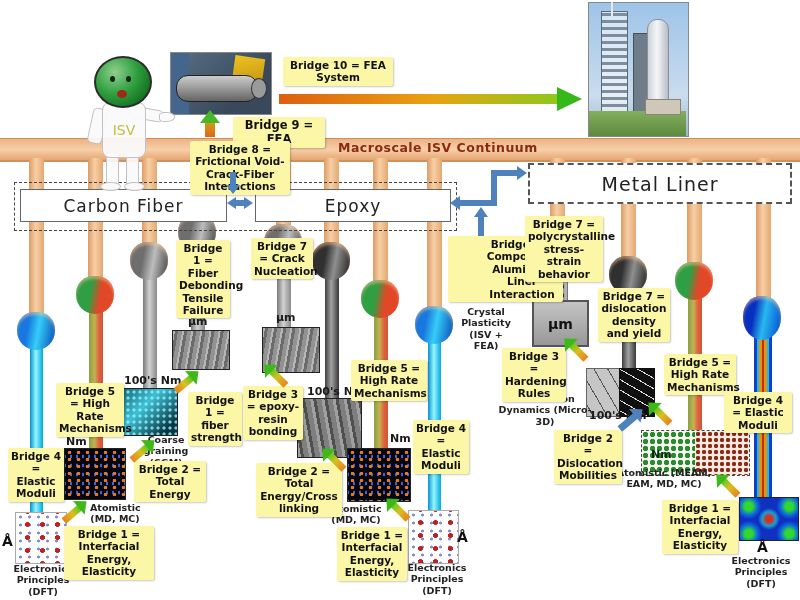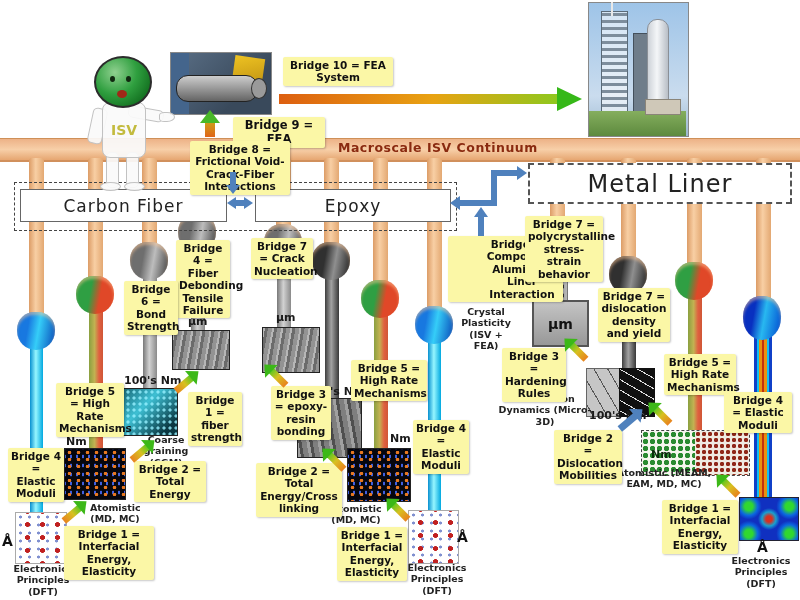--- a/index.html
+++ b/index.html
@@ -91,21 +91,21 @@
 
   <div class="abs" style="left:62px;top:56px;width:132px;height:134px;z-index:6;">
     <div class="rpart" style="left:44px;top:96px;width:11px;height:34px;"></div>
     <div class="rpart" style="left:64px;top:96px;width:11px;height:34px;"></div>
     <div class="rpart" style="left:38px;top:126px;width:19px;height:7px;border-radius:50%;"></div>
     <div class="rpart" style="left:62px;top:126px;width:19px;height:7px;border-radius:50%;"></div>
     <div class="rpart" style="left:28px;top:52px;width:13px;height:34px;transform:rotate(12deg);"></div>
     <div class="rpart" style="left:66px;top:52px;width:34px;height:10px;transform:rotate(10deg);"></div>
     <div class="rpart" style="left:97px;top:56px;width:14px;height:8px;border-radius:40% 60% 60% 40%;"></div>
     <div class="rpart" style="left:40px;top:46px;width:42px;height:54px;border-radius:8px;display:flex;align-items:center;justify-content:center;">
-      <span style="font-size:14px;font-weight:bold;color:#c3bb3e;">ISV</span>
+      <span style="font-size:14px;font-weight:normal;color:#c3bb3e;">ISV</span>
     </div>
     <div class="abs" style="left:32px;top:0;width:54px;height:48px;border-radius:50%;border:2px solid #2c2c2c;background:radial-gradient(circle at 35% 30%,#8fd08f,#2f9f3f 45%,#137020 80%,#0a4a14);">
       <div class="abs" style="left:14px;top:18px;width:5px;height:6px;border-radius:50%;background:#102810;"></div>
       <div class="abs" style="left:30px;top:18px;width:5px;height:6px;border-radius:50%;background:#102810;"></div>
       <div class="abs" style="left:21px;top:32px;width:10px;height:8px;border-radius:50%;background:#a02818;"></div>
     </div>
   </div>
 
   <div class="abs photo" style="left:170px;top:52px;width:100px;height:61px;background:linear-gradient(135deg,#5a6f86,#39495b 70%);">
     <div class="abs" style="left:0;top:0;width:18px;height:61px;background:#44658c;"></div>
@@ -177,38 +177,37 @@
 
   <div class="abs dashedbox" style="left:14px;top:182px;width:441px;height:47px;"></div>
 
   <div class="abs wbox" style="left:20px;top:189px;width:205px;height:31px;">
     <span>Carbon Fiber</span>
   </div>
   <div class="abs wbox" style="left:255px;top:189px;width:194px;height:31px;">
     <span>Epoxy</span>
   </div>
   <div class="abs wbox" style="left:528px;top:163px;width:260px;height:37px;border:2px dashed #555;">
-    <span style="font-size:24px;">Metal Liner</span>
+    <span style="font-size:19px;">Metal Liner</span>
   </div>
 
   <div class="abs bbar" style="left:230px;top:172px;width:6px;height:13px;"></div>
   <div class="abs tri" style="left:226px;top:185px;border-top:9px solid #4f81bd;border-left:7px solid transparent;border-right:7px solid transparent;"></div>
   <div class="abs tri" style="left:227px;top:197px;border-right:9px solid #4f81bd;border-top:6px solid transparent;border-bottom:6px solid transparent;"></div>
   <div class="abs bbar" style="left:236px;top:200px;width:8px;height:6px;"></div>
   <div class="abs tri" style="left:244px;top:197px;border-left:9px solid #4f81bd;border-top:6px solid transparent;border-bottom:6px solid transparent;"></div>
   <div class="abs tri" style="left:450px;top:196px;border-right:10px solid #4f81bd;border-top:7px solid transparent;border-bottom:7px solid transparent;"></div>
   <div class="abs bbar" style="left:460px;top:200px;width:37px;height:6px;"></div>
   <div class="abs bbar" style="left:491px;top:170px;width:6px;height:36px;"></div>
   <div class="abs bbar" style="left:491px;top:170px;width:27px;height:6px;"></div>
   <div class="abs tri" style="left:517px;top:166px;border-left:10px solid #4f81bd;border-top:7px solid transparent;border-bottom:7px solid transparent;"></div>
   <div class="abs tri" style="left:474px;top:207px;border-bottom:10px solid #4f81bd;border-left:7px solid transparent;border-right:7px solid transparent;"></div>
   <div class="abs bbar" style="left:478px;top:216px;width:6px;height:20px;"></div>
 
-  <div class="abs lbl" style="left:176px;top:240px;width:48px;">Bridge 4 = Fiber Debonding Tensile Failure</div>
-  <div class="abs lbl" style="left:124px;top:281px;width:48px;">Bridge 6 = Bond Strength</div>
+  <div class="abs lbl" style="left:176px;top:240px;width:48px;">Bridge 1 = Fiber Debonding Tensile Failure</div>
   <div class="abs lbl" style="left:56px;top:383px;width:62px;">Bridge 5 = High Rate Mechanisms</div>
   <div class="abs lbl" style="left:8px;top:448px;width:50px;">Bridge 4 = Elastic Moduli</div>
   <div class="abs lbl" style="left:188px;top:392px;width:48px;">Bridge 1 = fiber strength</div>
   <div class="abs lbl" style="left:134px;top:461px;width:66px;">Bridge 2 = Total Energy</div>
   <div class="abs lbl" style="left:64px;top:526px;width:84px;">Bridge 1 = Interfacial Energy, Elasticity</div>
   <div class="abs scale" style="left:188px;top:315px;">μm</div>
   <div class="abs scale" style="left:124px;top:374px;">100's Nm</div>
   <div class="abs scale" style="left:66px;top:435px;">Nm</div>
   <div class="abs ang" style="left:2px;top:533px;">Å</div>
   <div class="abs cap" style="left:131px;top:434px;width:70px;">Coarse graining (CGM)</div>
@@ -229,21 +228,21 @@
       <div class="head"></div>
     </div>
   <div class="abs dar" style="left:172px;top:372px;transform:rotate(-40deg);">
       <div class="shaft"></div>
       <div class="head"></div>
     </div>
 
   <div class="abs lbl" style="left:251px;top:238px;width:56px;">Bridge 7 = Crack Nucleation</div>
   <div class="abs lbl" style="left:351px;top:360px;width:70px;">Bridge 5 = High Rate Mechanisms</div>
   <div class="abs lbl" style="left:413px;top:420px;width:50px;">Bridge 4 = Elastic Moduli</div>
-  <div class="abs lbl" style="left:243px;top:386px;width:54px;margin-left:28px;">Bridge 3 = epoxy-resin bonding</div>
+  <div class="abs lbl" style="left:243px;top:386px;width:54px;">Bridge 3 = epoxy-resin bonding</div>
   <div class="abs lbl" style="left:256px;top:463px;width:80px;">Bridge 2 = Total Energy/Cross linking</div>
   <div class="abs lbl" style="left:337px;top:527px;width:64px;">Bridge 1 = Interfacial Energy, Elasticity</div>
   <div class="abs scale" style="left:276px;top:311px;">μm</div>
   <div class="abs scale" style="left:307px;top:385px;">100's Nm</div>
   <div class="abs scale" style="left:390px;top:432px;">Nm</div>
   <div class="abs ang" style="left:457px;top:529px;">Å</div>
   <div class="abs cap" style="left:331px;top:503px;width:50px;">Atomistic (MD, MC)</div>
   <div class="abs cap" style="left:398px;top:562px;width:78px;">Electronics Principles (DFT)</div>
 
   <div class="abs img sem" style="left:262px;top:327px;width:56px;height:44px;"></div>

